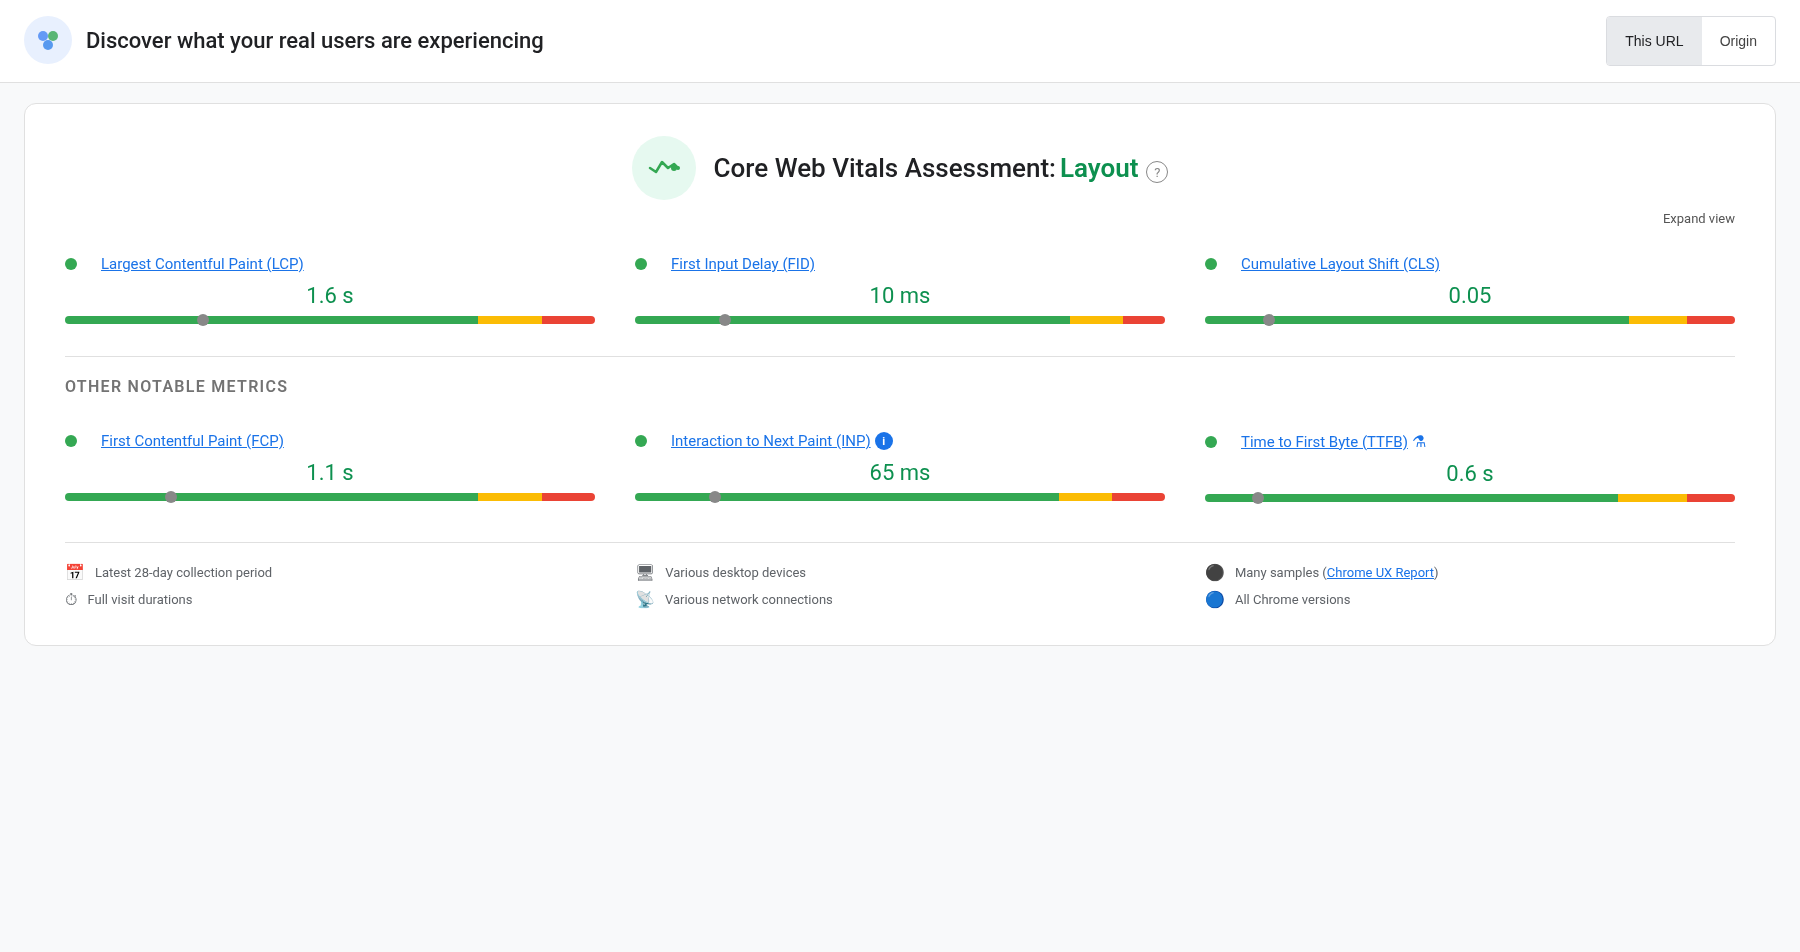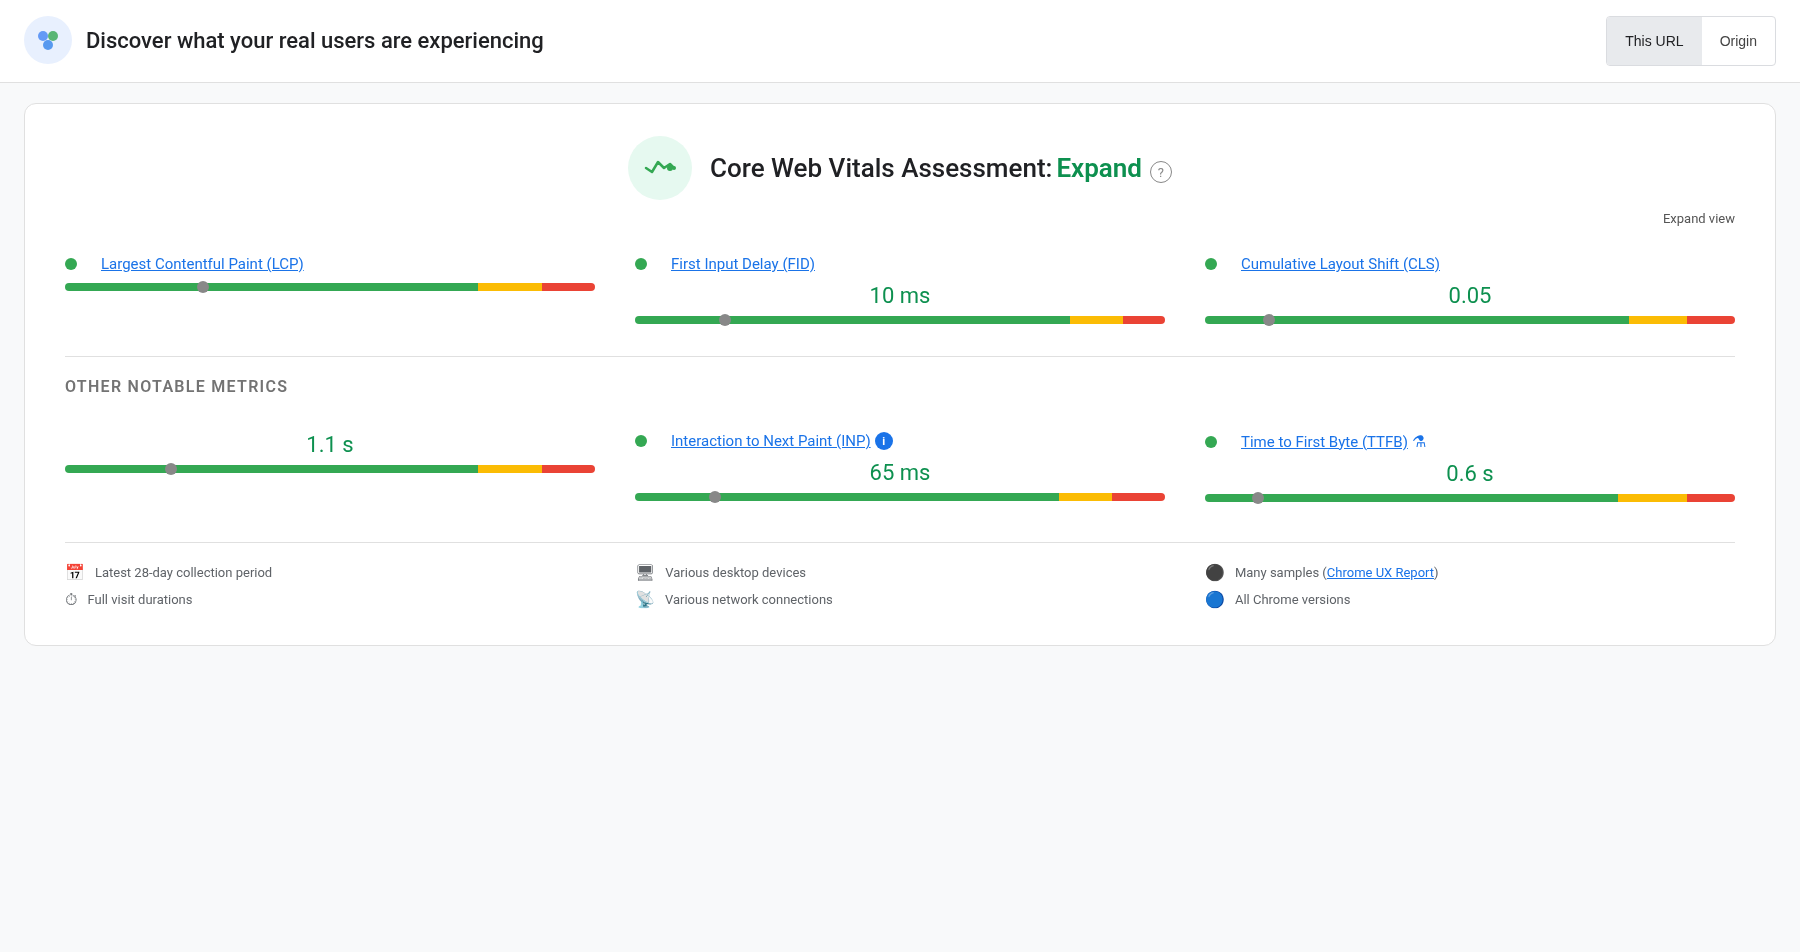--- a/index.html
+++ b/index.html
@@ -341,36 +341,37 @@
     <div class="cwv-header">
       <div class="cwv-icon">
         <svg width="36" height="36" viewBox="0 0 36 36" fill="none">
           <polyline points="4,18 10,22 16,12 22,18 28,14 32,18" stroke="#34a853" stroke-width="2.5" fill="none" stroke-linecap="round" stroke-linejoin="round"></polyline>
           <circle cx="28" cy="18" r="3" fill="#34a853"></circle>
           <circle cx="32" cy="18" r="2" fill="#34a853"></circle>
         </svg>
       </div>
       <div>
         <span class="cwv-title">Core Web Vitals Assessment:</span>
-        <span class="cwv-title cwv-passed green">Expand</span>
+        <span class="cwv-title cwv-passed green">Layout</span>
         <span class="help-icon">?</span>
       </div>
     </div>
 
     <div class="expand-view">
       <a>Expand view</a>
     </div>
 
     <div class="metrics-grid">
 
       <div class="metric-item">
         <div class="metric-label">
           <div class="green-dot"></div>
           <span class="metric-name">Largest Contentful Paint (LCP)</span>
         </div>
+        <div class="metric-value">1.6 s</div>
         <div class="gauge-bar lcp">
           <div class="gauge-green"></div>
           <div class="gauge-yellow"></div>
           <div class="gauge-red"></div>
           <div class="gauge-marker" style="left:26%"></div>
         </div>
       </div>
 
       <div class="metric-item">
         <div class="metric-label">
@@ -402,20 +403,24 @@
 
     </div>
 
     <hr class="divider">
 
     <div class="section-label">OTHER NOTABLE METRICS</div>
 
     <div class="metrics-grid">
 
       <div class="metric-item">
+        <div class="metric-label">
+          <div class="green-dot"></div>
+          <span class="metric-name">First Contentful Paint (FCP)</span>
+        </div>
         <div class="metric-value">1.1 s</div>
         <div class="gauge-bar fcp">
           <div class="gauge-green"></div>
           <div class="gauge-yellow"></div>
           <div class="gauge-red"></div>
           <div class="gauge-marker" style="left:20%"></div>
         </div>
       </div>
 
       <div class="metric-item">

